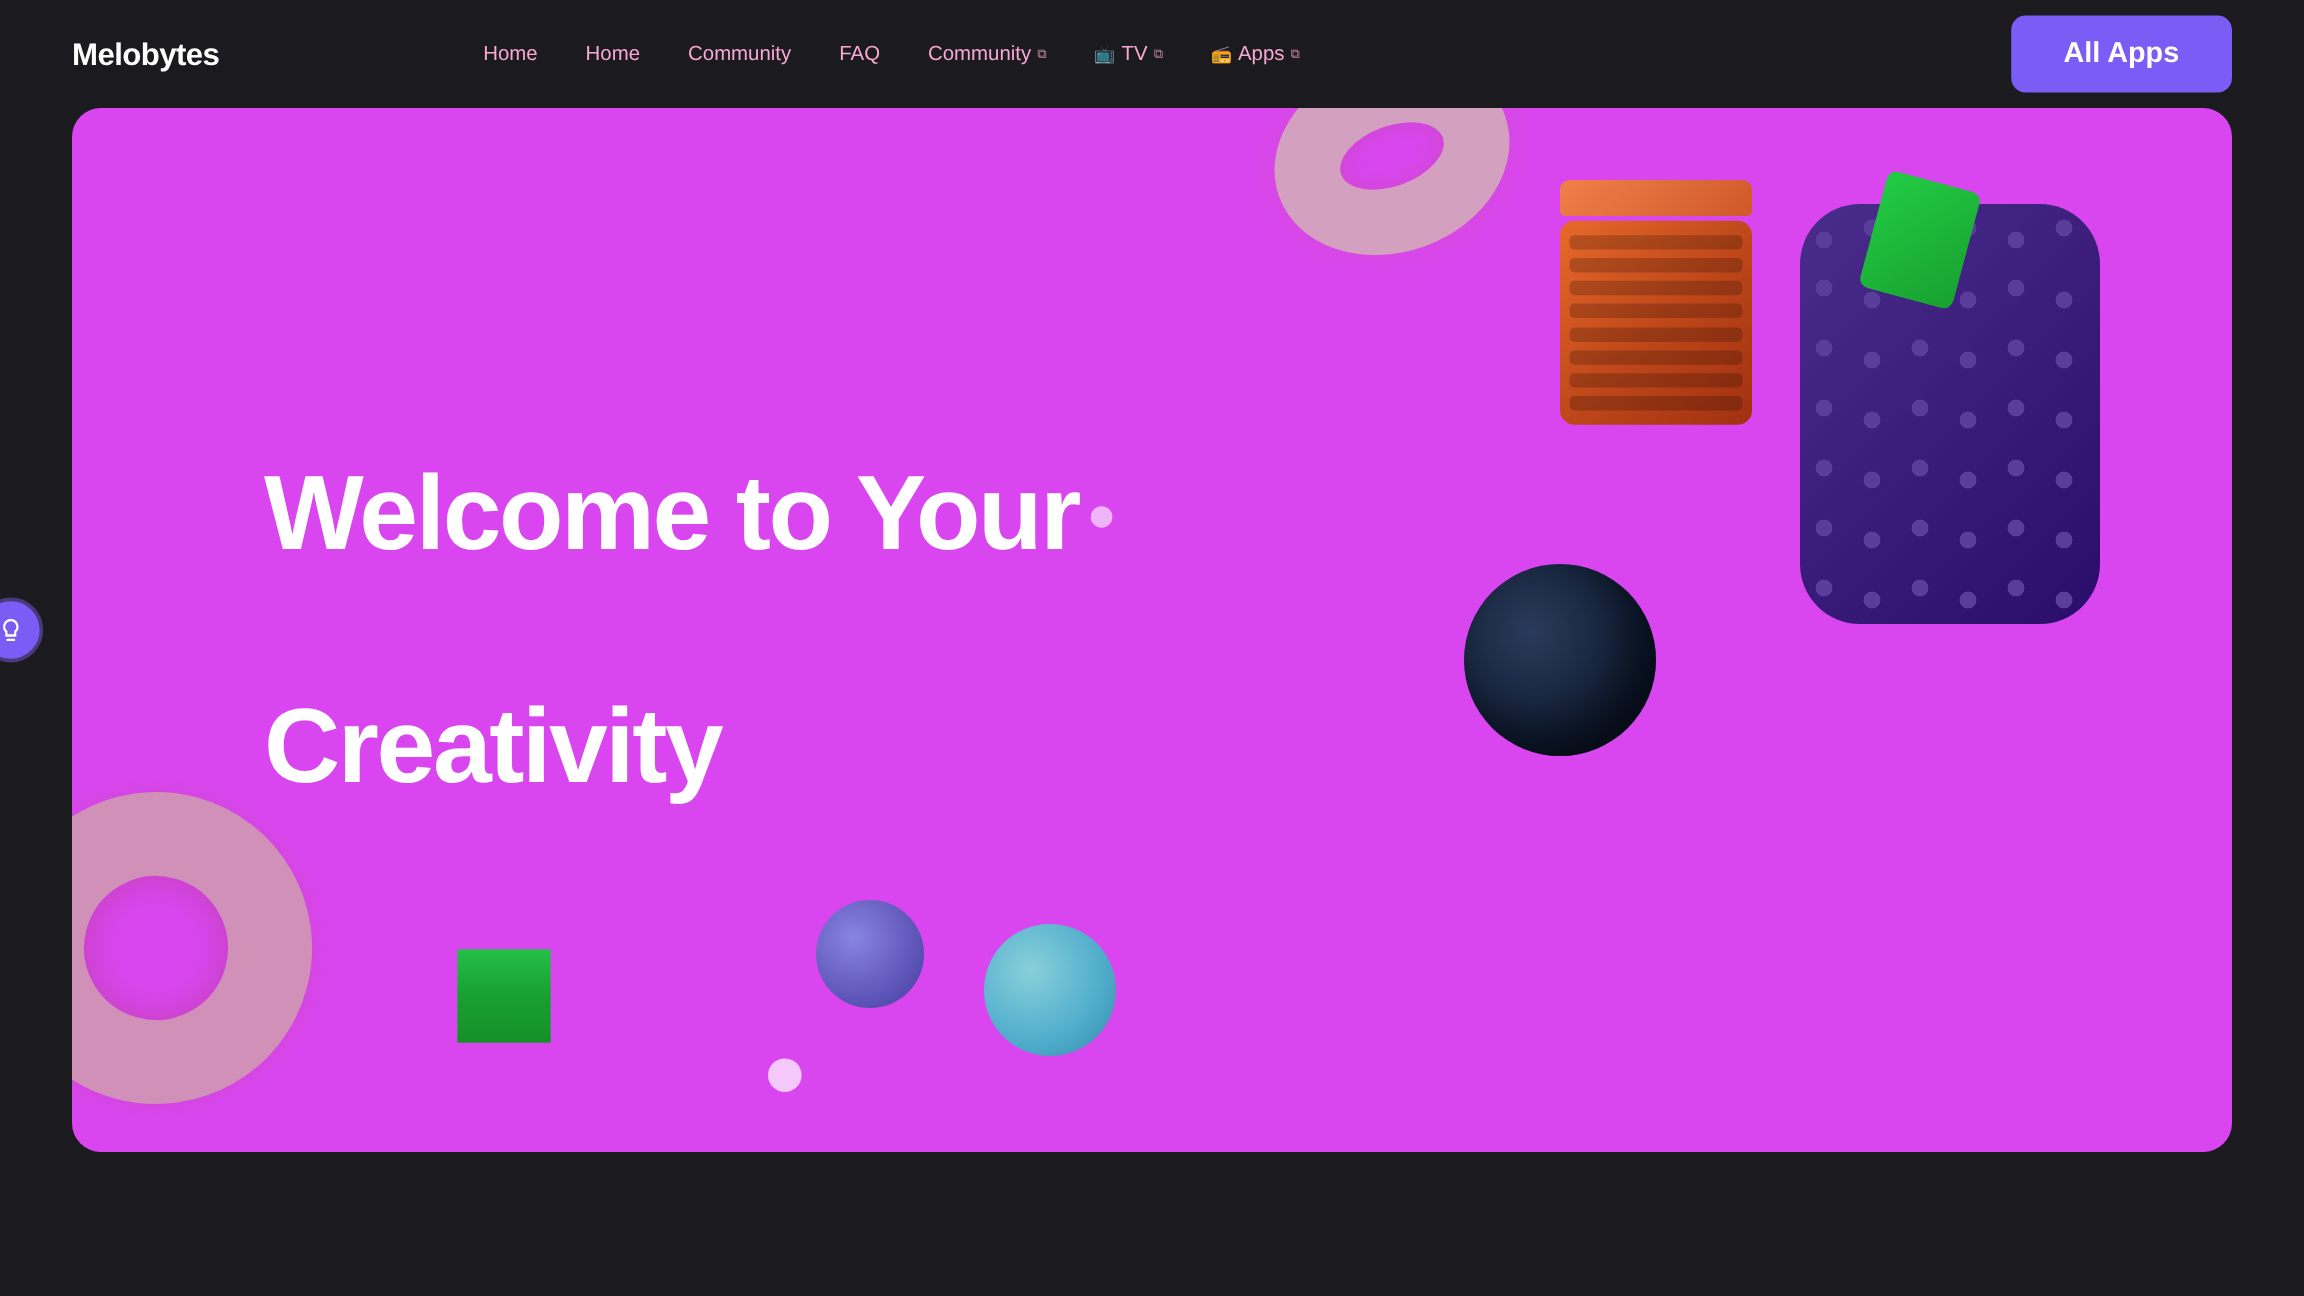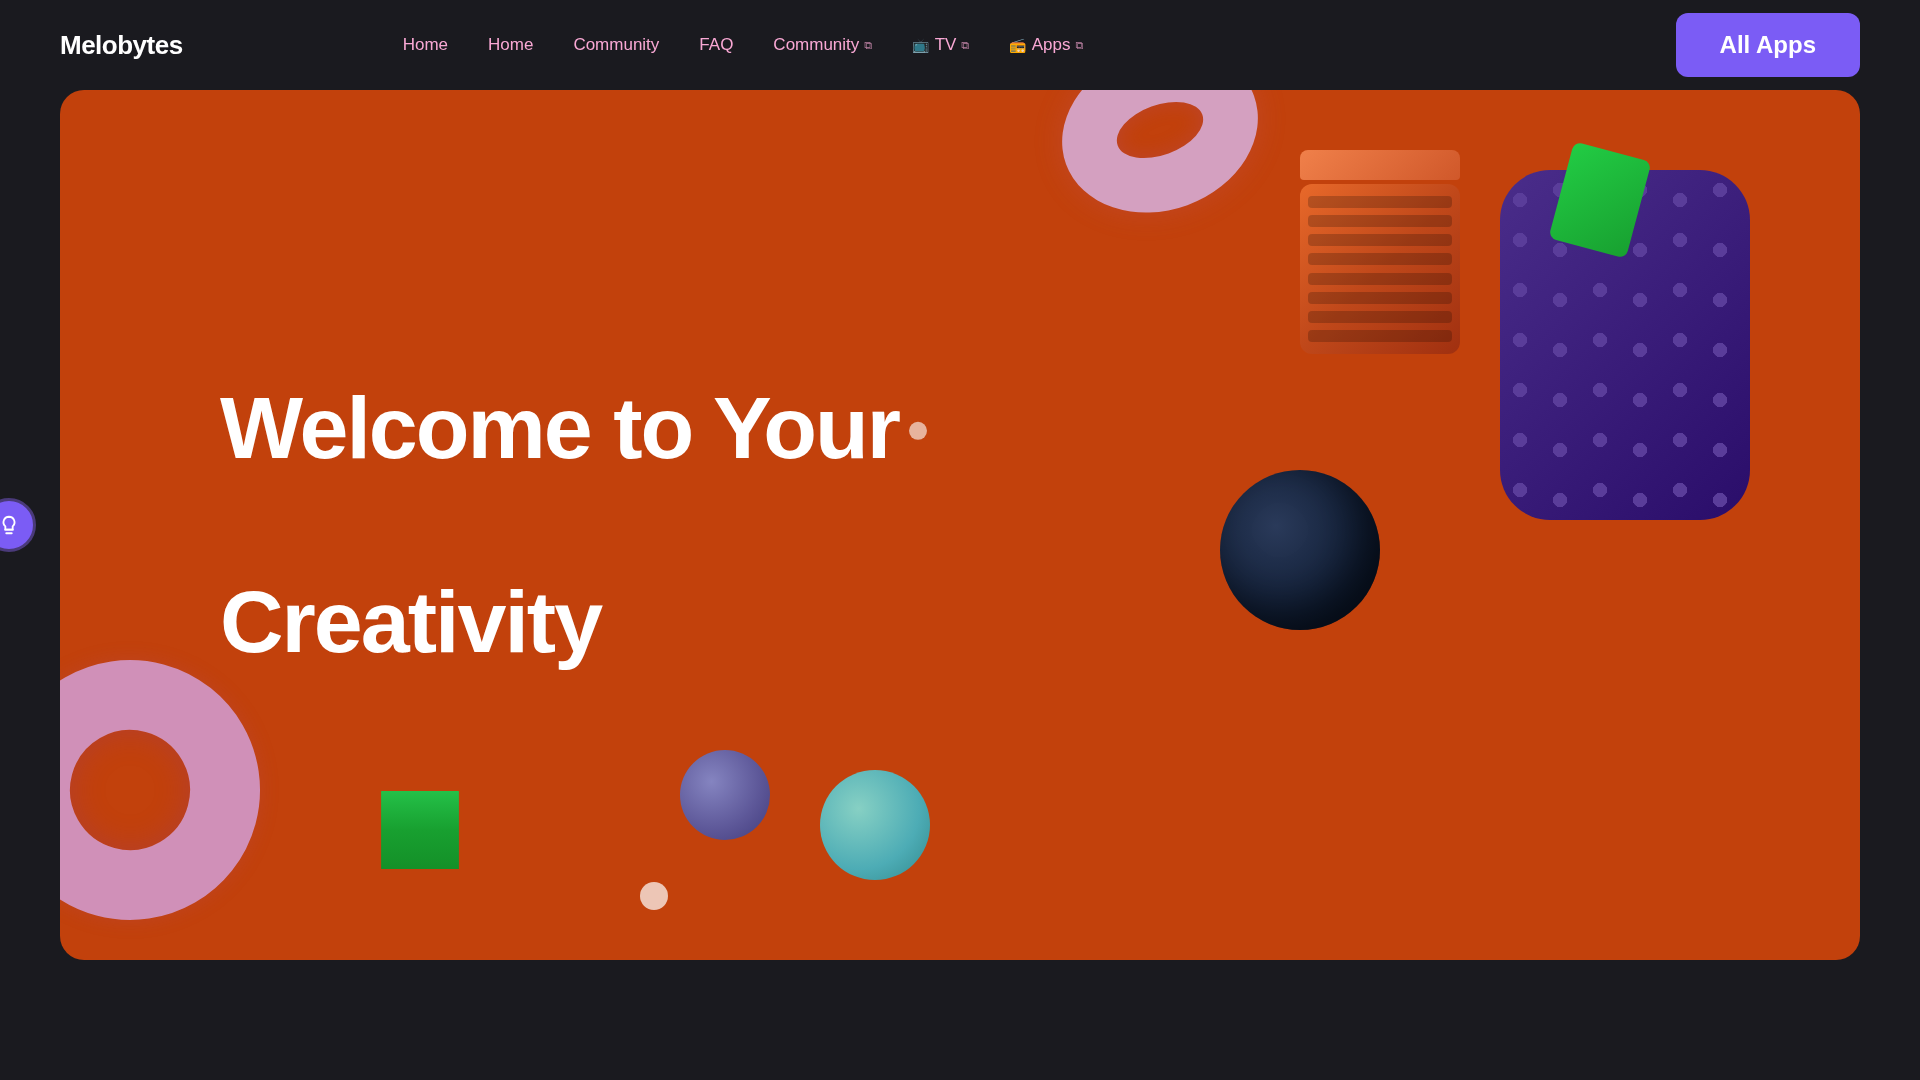--- a/index.html
+++ b/index.html
@@ -61,21 +61,21 @@
       font-size: 24px;
       font-weight: 600;
       cursor: pointer;
       white-space: nowrap;
     }
 
     
     .hero-container {
       margin: 0 60px;
       height: 870px;
-      background: #c2410c;
+      background: #d946ef;
       border-radius: 24px;
       position: relative;
       overflow: hidden;
     }
 
     
     .hero-text {
       position: absolute;
       left: 160px;
       top: 50%;

